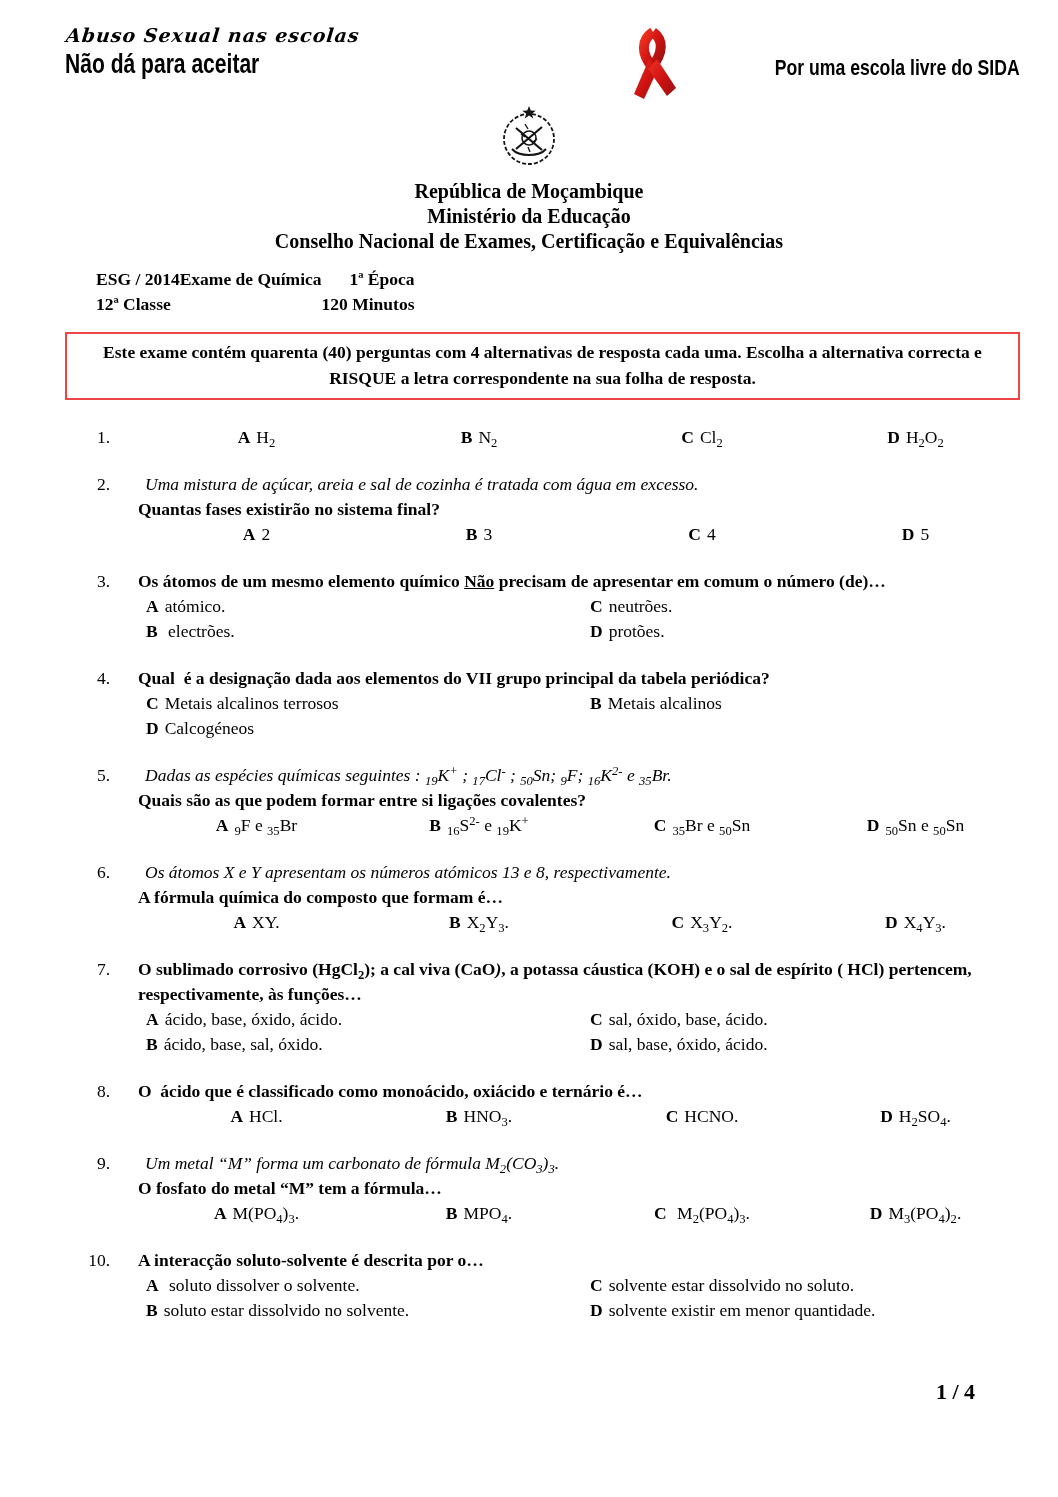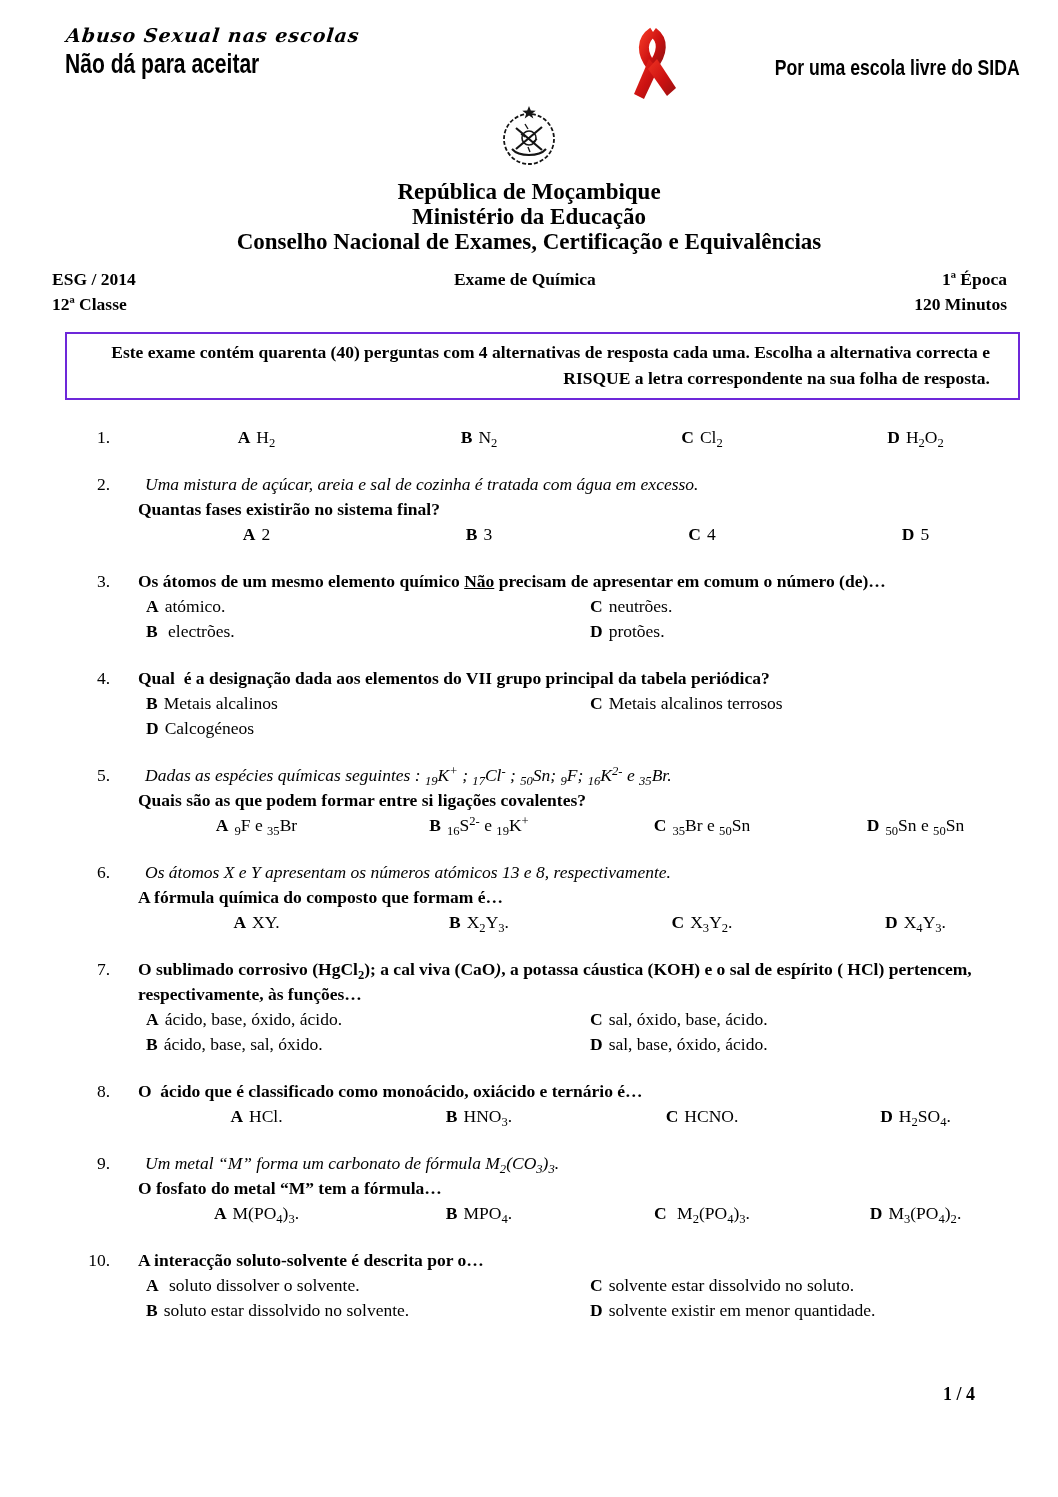--- a/index.html
+++ b/index.html
@@ -23,47 +23,47 @@
     transform:scaleX(0.78);transform-origin:left top;white-space:nowrap;margin-top:4px;}
   .aids-block{display:flex;align-items:center;gap:32px;}
   .ribbon-svg{width:72px;height:80px;flex:0 0 auto;}
   .ribbon-label{font-family:"Liberation Sans","DejaVu Sans",sans-serif;
     font-weight:bold;font-size:21.5px;transform:scaleX(0.82);transform-origin:right center;
     white-space:nowrap;margin-top:8px;}
 
   
   .gov-block{text-align:center;margin-top:0px;}
   .emblem-svg{width:60px;height:64px;display:inline-block;}
-  .gov-lines{font-weight:bold;font-size:23px;line-height:25px;margin-top:6px;}
-
-  
-  .meta{display:flex;justify-content:space-between;font-weight:bold;
-    padding:13px 51px 0 52px;line-height:25px;}
+  .gov-lines{font-weight:bold;font-size:20px;line-height:25px;margin-top:6px;}
+
+  
+  .meta{display:flex;font-weight:bold;
+    padding:13px 51px 0 52px;line-height:25px;margin-left:44px;}
   .meta-left{text-align:left;}
   .meta-center{text-align:center;}
   .meta-right{text-align:right;}
 
   
-  .instr-box{border:2px solid #6d28d9;margin:15px 38px 0 65px;padding:5px 28px 7px;
-    font-weight:bold;text-align:right;line-height:26px;}
+  .instr-box{border:2px solid #ef4444;margin:15px 38px 0 65px;padding:5px 28px 7px;
+    font-weight:bold;text-align:center;line-height:26px;}
 
   
   .questions{padding:25px 40px 0 52px;}
   .q{display:flex;margin-bottom:22px;line-height:25px;}
   .q-num{flex:0 0 58px;text-align:right;}
   .q-body{flex:1;margin-left:28px;}
   .q-intro{font-style:italic;padding-left:7px;}
   .q-prompt{font-weight:bold;}
   .q-opts{display:grid;padding-left:8px;}
   .q-opts.row4{grid-template-columns:221px 224px 222px auto;text-align:center;}
   .q-opts.grid2{grid-template-columns:444px auto;}
   .opt-letter{font-weight:bold;padding-right:6px;}
 
   
-  .footer{position:absolute;right:83px;bottom:92px;font-weight:bold;font-size:18px;}
+  .footer{position:absolute;right:83px;bottom:92px;font-weight:bold;font-size:22px;}
 </style>
 </head>
 <body>
 
 <div class="page">
 
   <div class="masthead">
     <div class="slogans">
       <span class="slogan-script">Abuso Sexual nas escolas</span>
       <span class="slogan-bold">Não dá para aceitar</span>
@@ -156,22 +156,22 @@
           </div>
       </div>
     </div>
 
     <div class="q">
       <div class="q-num">4.</div>
       <div class="q-body">
 
         <div class="q-prompt">Qual&nbsp; é a designação dada aos elementos do VII grupo principal da tabela periódica?</div>
         <div class="q-opts grid2">
+            <div class="opt"><span class="opt-letter">C</span><span class="opt-text">Metais alcalinos terrosos</span></div>
             <div class="opt"><span class="opt-letter">B</span><span class="opt-text">Metais alcalinos</span></div>
-            <div class="opt"><span class="opt-letter">C</span><span class="opt-text">Metais alcalinos terrosos</span></div>
             <div class="opt"><span class="opt-letter">D</span><span class="opt-text">Calcogéneos</span></div>
           </div>
       </div>
     </div>
 
     <div class="q">
       <div class="q-num">5.</div>
       <div class="q-body">
         <div class="q-intro">Dadas as espécies químicas seguintes : <sub>19</sub>K<sup>+</sup> ; <sub>17</sub>Cl<sup>-</sup> ; <sub>50</sub>Sn; <sub>9</sub>F; <sub>16</sub>K<sup>2-</sup> e <sub>35</sub>Br.</div>
         <div class="q-prompt">Quais são as que podem formar entre si ligações covalentes?</div>

